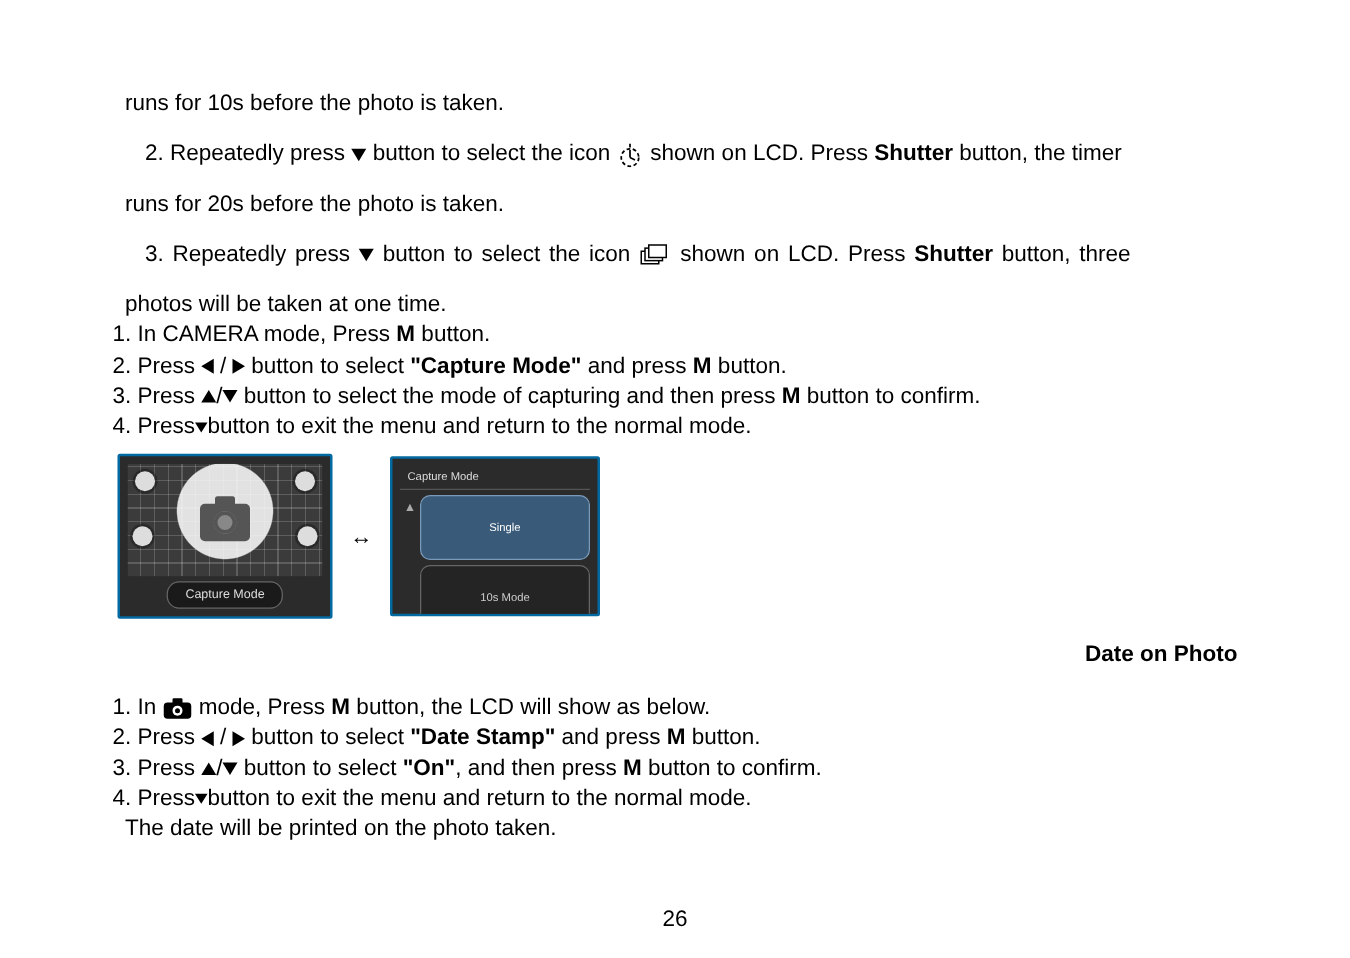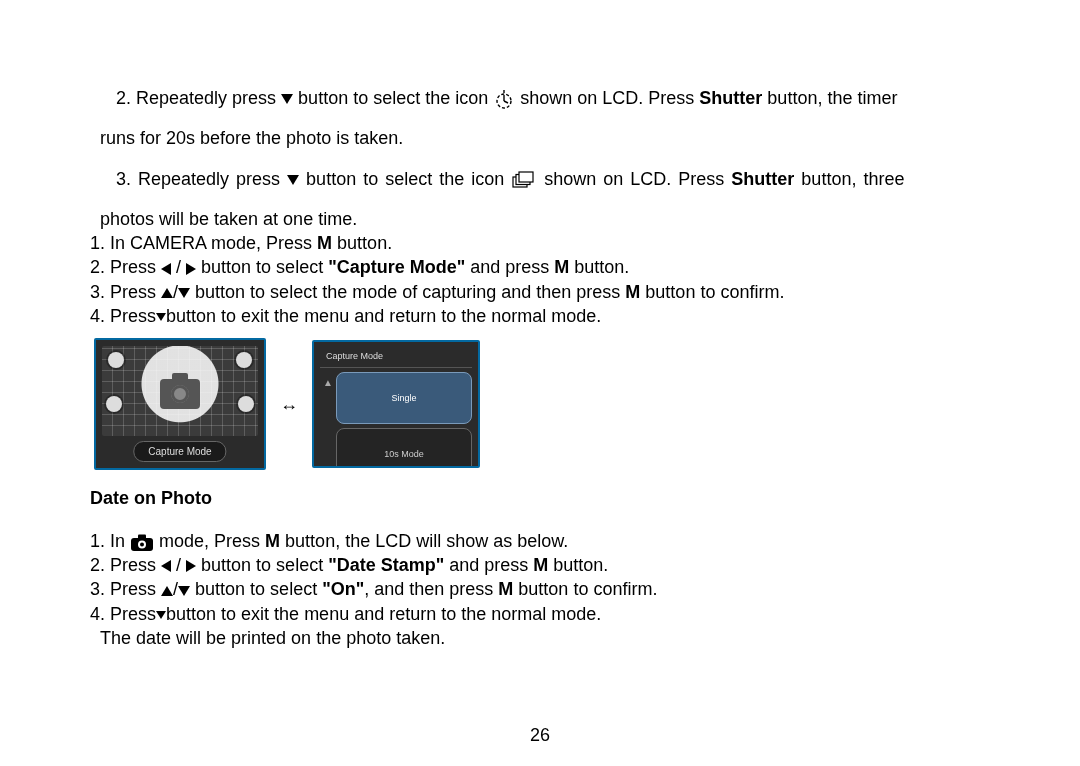--- a/index.html
+++ b/index.html
@@ -22,20 +22,21 @@
   }
   .para {
     margin: 0;
     text-align: justify;
   }
   .bold { font-weight: bold; }
   .italic { font-style: italic; font-weight: bold; }
   .heading {
     font-weight: bold;
     margin-top: 14px;
+    text-align: right;
   }
   .page-number {
     position: absolute;
     bottom: 20px;
     width: 100%;
     text-align: center;
     font-size: 18px;
   }
   .icon-img {
     display: inline-block;
@@ -179,20 +180,21 @@
     margin: 16px;
     text-align: justify;
   }
 </style>
 </head>
 <body>
 
 <div class="page">
 
   <div class="indent">
+    <p class="para">runs for 10s before the photo is taken.</p>
 
     <p class="para list-line">
       <span>2. Repeatedly press </span>
       <span class="tri tri-down"></span>
       <span> button to select the icon </span>
       <span class="icon-img">
         <svg class="inline" width="22" height="20" viewBox="0 0 22 20">
           <circle cx="11" cy="12" r="7" fill="none" stroke="#000" stroke-width="1.4" stroke-dasharray="3 2"></circle>
           <line x1="11" y1="12" x2="11" y2="6" stroke="#000" stroke-width="1.4"></line>
           <line x1="11" y1="12" x2="15" y2="14" stroke="#000" stroke-width="1.4"></line>

